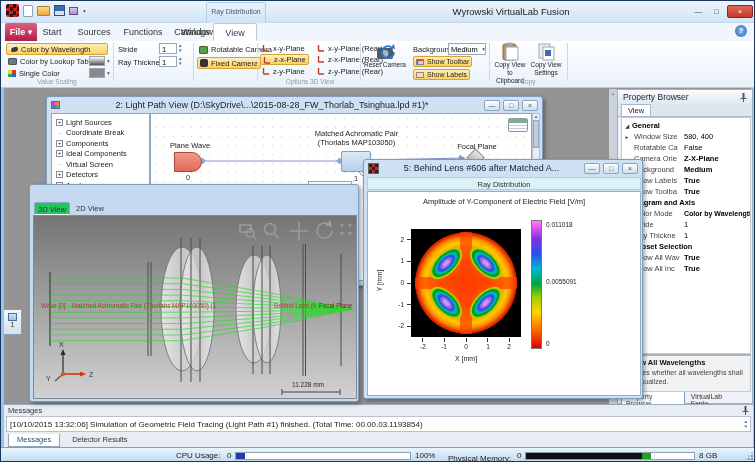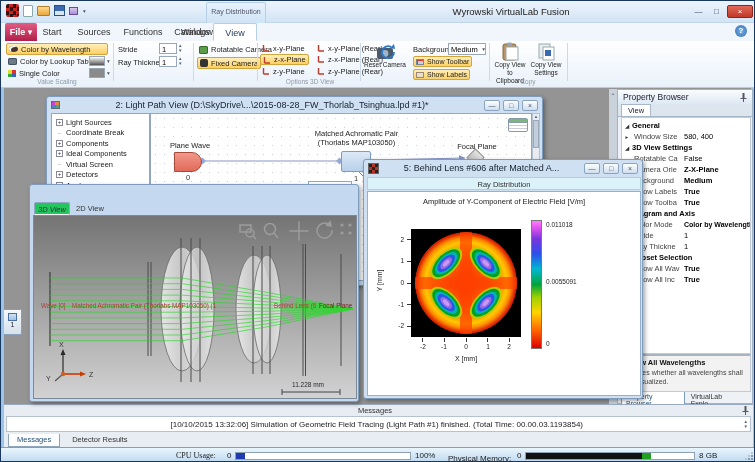--- a/index.html
+++ b/index.html
@@ -75,21 +75,21 @@
 .prow .pval.b{font-weight:bold;}
 #propDesc{position:absolute;left:3px;top:264px;width:130px;height:38px;background:#f2f2f2;border:1px solid #c2cbd4;border-top:2px solid #aab4be;padding:2px 4px;}
 #propDesc .dt{font-size:7.5px;font-weight:bold;color:#111;}
 #propDesc .dd{font-size:7px;color:#444;line-height:1.3;margin-top:1px;}
 #propBTabs{position:absolute;left:3px;top:302px;width:130px;height:13px;display:flex;gap:2px;font-size:7px;}
 #propBTabs .btab{padding:1px 4px 0;color:#333;}
 #propBTabs .btab.active{background:#fff;border:1px solid #7a9cc4;border-top:none;color:#1f4e79;}
 
 #splitStrip{left:608px;top:88px;width:8px;height:315px;background:#c9d1da;font-size:6px;color:#456;text-align:center;}
 
-#msgPanel{left:3px;top:403px;width:749px;height:43px;background:#e8edf3;border-top:1px solid #9aabbd;text-align:center;}
+#msgPanel{left:3px;top:403px;width:749px;height:43px;background:#e8edf3;border-top:1px solid #9aabbd;}
 #msgHeader{display:flex;height:11px;align-items:center;padding:0 4px;font-size:7.5px;color:#333;}
 #msgEntryRow{position:absolute;left:2px;top:11px;width:745px;height:16px;background:#fff;border:1px solid #b6c2cf;display:flex;align-items:center;}
 #msgEntryRow .e{font-size:8px;color:#222;padding-left:3px;flex:1;white-space:nowrap;overflow:hidden;}
 #msgSpin{display:flex;flex-direction:column;font-size:4.5px;color:#567;line-height:5px;padding-right:2px;}
 #msgTabs{position:absolute;left:4px;top:29px;display:flex;gap:4px;font-size:7.5px;}
 #msgTabs .mtab{padding:1px 8px 0;color:#333;height:13px;}
 #msgTabs .mtab.active{background:#fff;border:1px solid #8fa5bc;border-top:none;color:#1f4e79;}
 
 #statusbar{left:0;top:446px;width:755px;height:16px;background:linear-gradient(#eaf5fd,#bcd7ef);border-top:1px solid #7aa0c4;font-size:8px;color:#222;}
 .sbar{position:absolute;top:4px;height:8px;background:#fff;border:1px solid #8fa0b2;}
@@ -572,24 +572,20 @@
     <div id="propGrid">
       <div class="prow section">
           <span class="tri">◢</span>
           <span>General</span>
         </div>
       <div class="prow">
           <span class="tri">▸</span>
           <span class="pname">Window Size</span>
           <span class="pval">580, 400</span>
         </div>
-      <div class="prow section">
-          <span class="tri">◢</span>
-          <span>3D View Settings</span>
-        </div>
       <div class="prow">
           <span class="tri"></span>
           <span class="pname">Rotatable Ca</span>
           <span class="pval">False</span>
         </div>
       <div class="prow">
           <span class="tri"></span>
           <span class="pname">Camera Orie</span>
           <span class="pval b">Z-X-Plane</span>
         </div>
@@ -668,21 +664,21 @@
           <span>▼</span>
         </span>
     </div>
     <div id="msgTabs">
       <div class="mtab active">Messages</div>
       <div class="mtab">Detector Results</div>
     </div>
   </div>
 
   <div id="statusbar" class="abs">
-    <span class="abs" style="left:175px;top:3px;font-family:Liberation Serif, serif;">CPU Usage:</span>
+    <span class="abs" style="left:175px;top:3px;">CPU Usage:</span>
     <span class="abs" style="left:226px;top:3px;">0</span>
     <div class="sbar" style="left:234px;width:176px;">
         <div style="width:9px;height:100%;background:#1f3bae;"></div>
       </div>
     <span class="abs" style="left:414px;top:3px;">100%</span>
     <span class="abs" style="left:447px;top:6px;">Physical Memory:</span>
     <span class="abs" style="left:516px;top:3px;">0</span>
     <div class="sbar" style="left:524px;width:170px;display:flex;">
         <div style="width:116px;height:100%;background:#111;"></div>
         <div style="width:9px;height:100%;background:#1fa01f;"></div>

